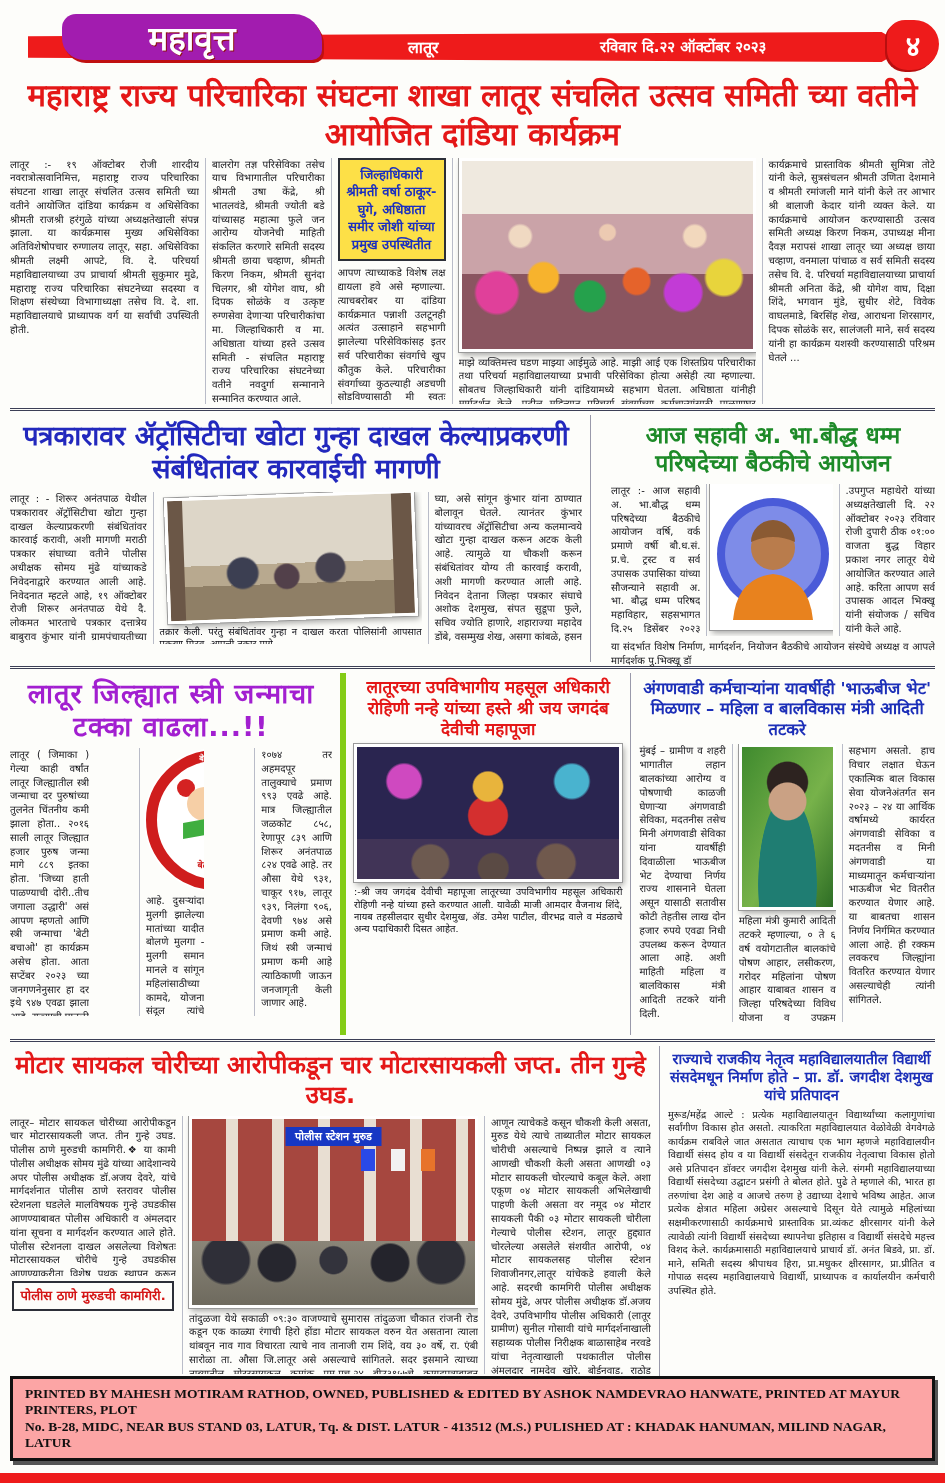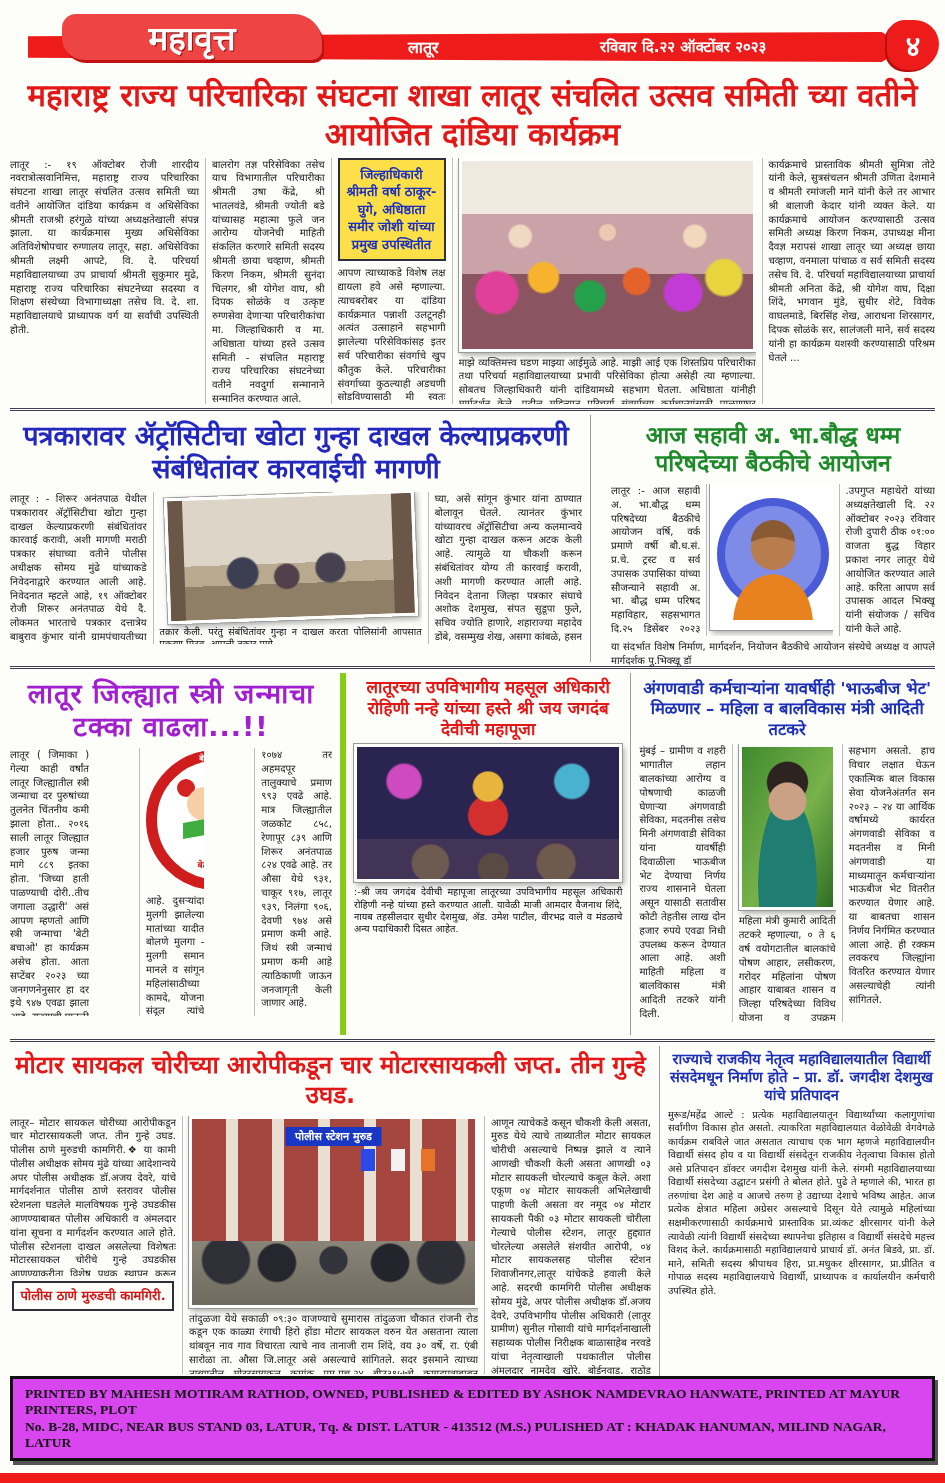--- a/index.html
+++ b/index.html
@@ -2,21 +2,21 @@
 <html><head>
 <meta charset="utf-8">
 <style>
   html,body{margin:0;padding:0;background:#e8e8e4;}
   .page{position:relative;width:945px;height:1483px;background:#fdfdfa;margin:0 auto;
         font-family:"DejaVu Sans",sans-serif;color:#1b1b1b;overflow:hidden;}
   
   .masthead{position:absolute;top:6px;left:0;width:945px;height:62px;}
   .ribbon{position:absolute;top:26px;left:28px;width:880px;height:30px;background:#ee1b1b;
           clip-path:polygon(0 14%,97% 0,100% 50%,97% 100%,0 86%);}
-  .brand{position:absolute;top:8px;left:62px;width:260px;height:46px;background:#ef4444;
+  .brand{position:absolute;top:8px;left:62px;width:260px;height:46px;background:#a21caf;
          border-radius:14px 28px 10px 22px;display:flex;align-items:center;justify-content:center;
          box-shadow:2px 3px 0 #c01010;}
   .brand span{color:#fff;font-size:33px;font-weight:700;text-shadow:1px 1px 0 #8d0d0d;}
   .mh-city{position:absolute;top:30px;left:408px;color:#fff;font-size:16px;font-weight:700;}
   .mh-date{position:absolute;top:30px;left:600px;color:#fff;font-size:15px;font-weight:700;}
   .pageno{position:absolute;top:14px;right:6px;width:52px;height:50px;background:#ee1b1b;
           border-radius:40% 55% 60% 45%;display:flex;align-items:center;justify-content:center;
           box-shadow:-2px 2px 0 #b90f0f;}
   .pageno span{color:#fff;font-size:28px;font-weight:700;}
   
@@ -119,21 +119,21 @@
       radial-gradient(circle at 88% 30%,#2e2e36 0 9%,transparent 10%),
       linear-gradient(#8a8578,#6e6a5e);}
   .ph-police .sign{position:absolute;top:8px;left:50%;transform:translateX(-50%);background:#1737c4;
     color:#fff;font-size:11px;font-weight:700;padding:3px 10px;text-align:center;line-height:1.25;}
   .ph-police .flag1,.ph-police .flag2,.ph-police .flag3{position:absolute;top:30px;width:14px;height:22px;}
   .ph-police .flag1{right:40px;background:#e7732a}
   .ph-police .flag2{right:70px;background:#f2f2f2}
   .ph-police .flag3{right:100px;background:#2a49e7}
   
   .footer{position:absolute;left:10px;right:10px;bottom:22px;border:3px solid #111;
-          box-shadow:3px 4px 0 #555;padding:6px 12px;background:#d946ef;}
+          box-shadow:3px 4px 0 #555;padding:6px 12px;background:#fca5a5;}
   .footer p{margin:1px 0;font-family:"Liberation Serif",serif;font-weight:700;font-size:13.5px;color:#101010;}
   .botbar{position:absolute;left:0;bottom:0;width:100%;height:10px;background:#ee1b1b;}
 </style>
 </head>
 <body>
 
 <div class="page">
 
   <div class="masthead">
     <div class="ribbon"></div>

